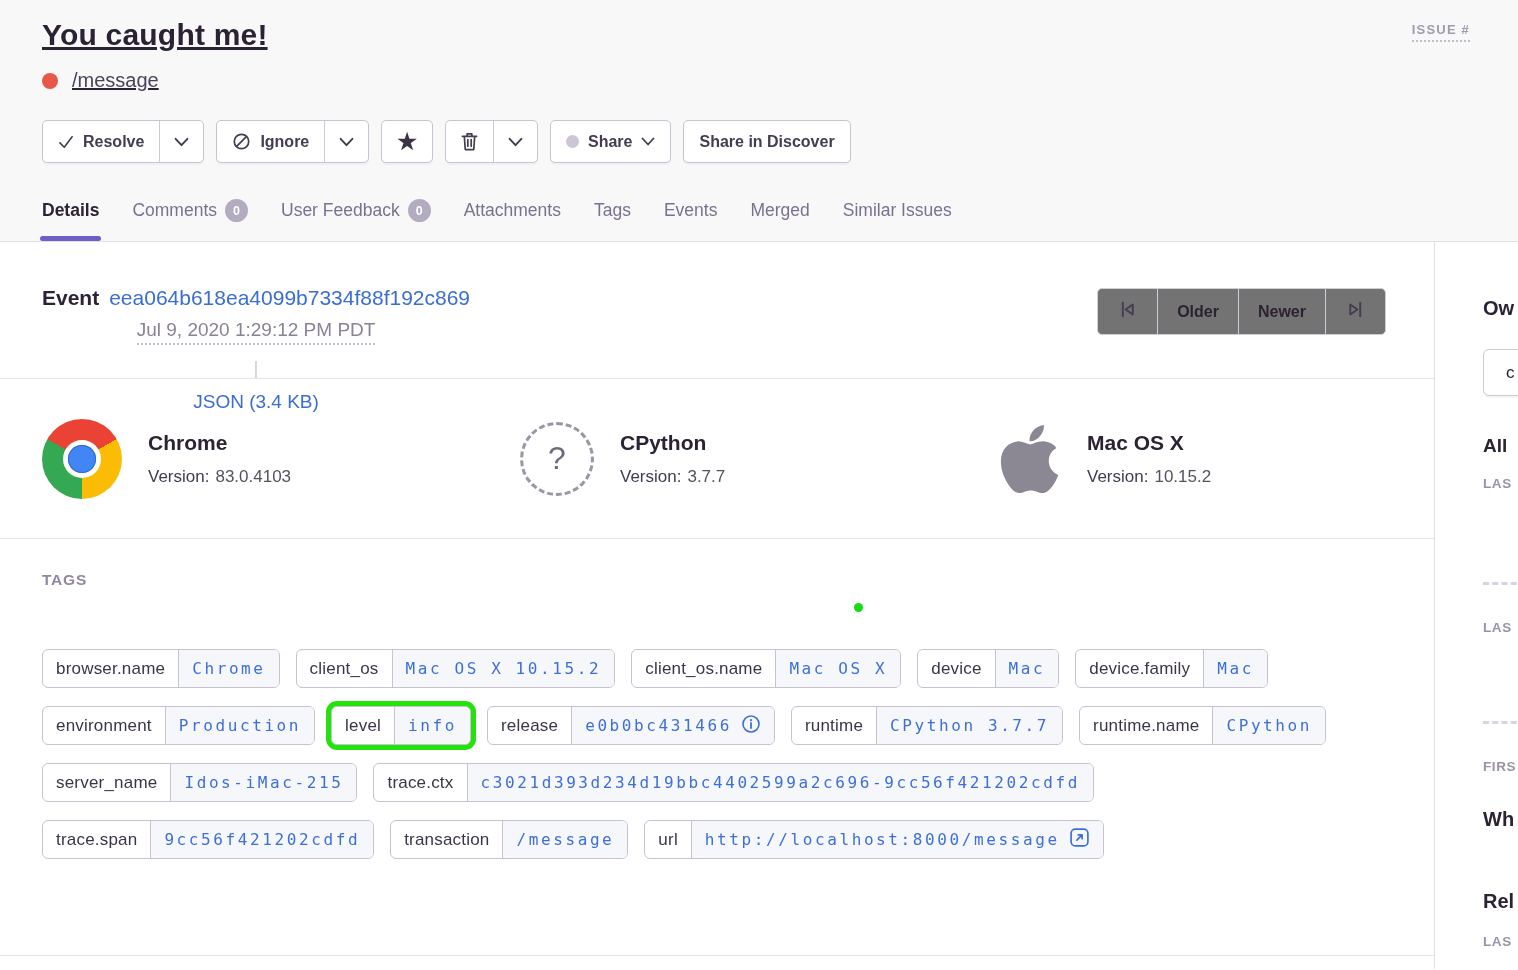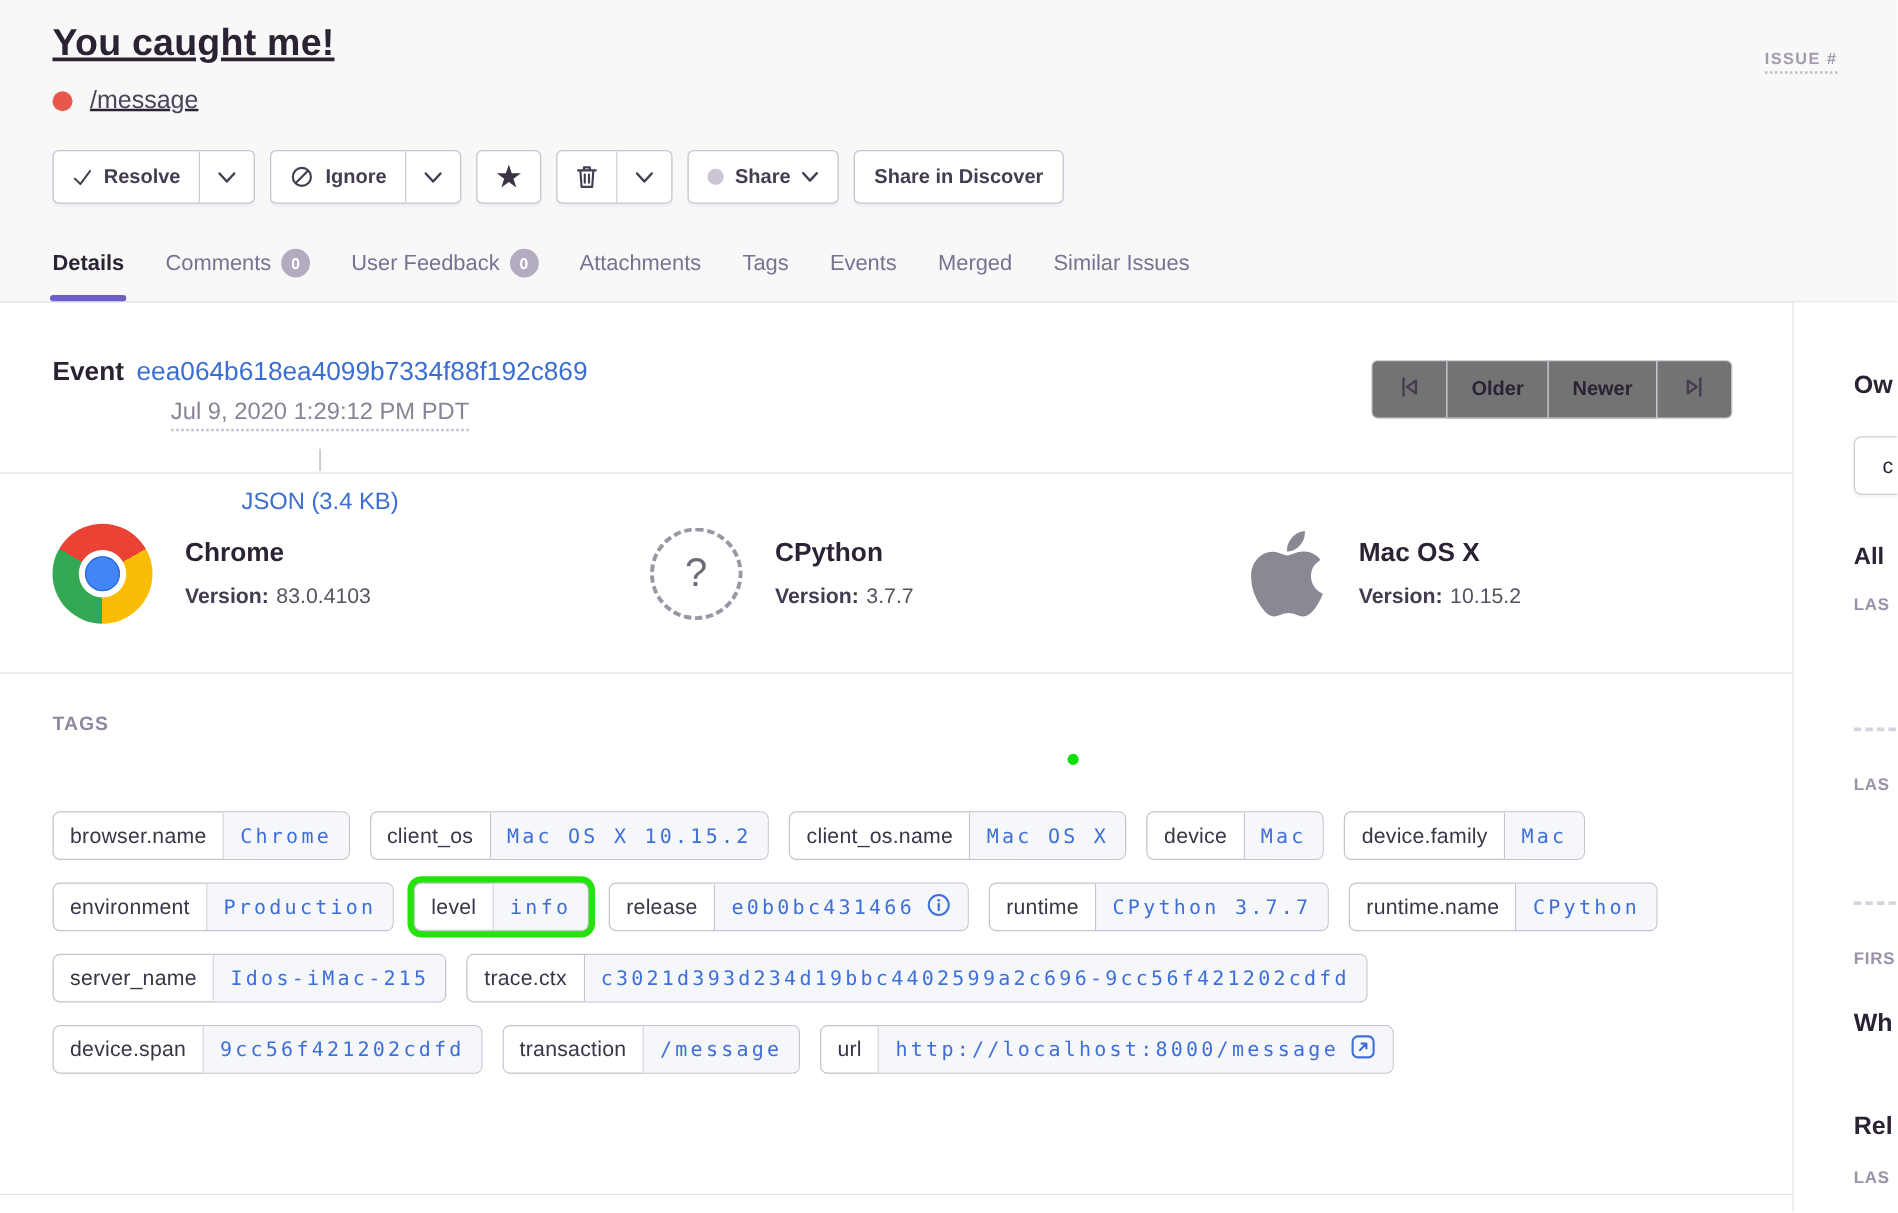--- a/index.html
+++ b/index.html
@@ -7,21 +7,21 @@
     font-family:"Liberation Sans", sans-serif; color:#2b2233; }
 
   
   .header { background:#f8f8f9; height:242px; border-bottom:1px solid #e2dee6;
     padding:18px 48px 0 42px; position:relative; }
   .header-top { display:flex; justify-content:space-between; align-items:flex-start;text-decoration:underline; }
   .page-title { font-size:30px; font-weight:bold; color:#2b2233; letter-spacing:.2px; }
   .culprit-row { display:flex; align-items:center; gap:14px; margin-top:17px; }
   .level-dot { width:16px; height:16px; border-radius:50%; background:#e8584a; }
   .culprit { font-size:20px; color:#4a4458; }
-  .issue-block { text-align:right; margin-top:20px; }
+  .issue-block { text-align:right; margin-top:2px; }
   .issue-label { display:inline-block; font-size:13px; font-weight:bold; letter-spacing:1.2px;
     color:#a29aae; border-bottom:2px dotted #c2bccb; padding-bottom:3px; }
   .issue-id-row { display:flex; align-items:center; gap:12px; margin-top:14px; justify-content:flex-end; }
   .dj-logo { width:35px; height:35px; border-radius:8px; background:#211f2a; color:#fff;
     font-weight:bold; font-size:18px; display:flex; align-items:center; justify-content:center; }
   .issue-id { font-family:"DejaVu Sans Mono", monospace; font-size:25px; color:#4a4456; letter-spacing:1px; }
 
   
   .actions { display:flex; gap:12px; margin-top:28px; align-items:stretch; }
   .btn-group { display:flex; background:#fff; border:1px solid #c8c2d1; border-radius:5px;
@@ -63,21 +63,21 @@
     font-size:16px; font-weight:bold; color:#2b2233; display:flex; align-items:center;
     justify-content:center; margin-left:-1px; cursor:pointer; font-family:inherit; }
   .pager .pbtn:first-child { border-radius:5px 0 0 5px; margin-left:0; }
   .pager .pbtn:last-child { border-radius:0 5px 5px 0; }
 
   
   .contexts { display:flex; height:160px; border-bottom:1px solid #e6e2ea; align-items:center; }
   .context { flex:1; display:flex; align-items:center; gap:26px; padding-left:42px; }
   .ctx-name { font-size:21px; font-weight:bold; color:#2b2233; }
   .ctx-version { margin-top:12px; font-size:17px; }
-  .ctx-version .vl { font-weight:bold; color:#433c4f; }
+  .ctx-version .vl { font-weight:normal; color:#433c4f; }
   .ctx-version .vv { color:#57515f; margin-left:6px; }
   .chrome-icon { width:80px; height:80px; border-radius:50%; position:relative;
     background:conic-gradient(from 60deg,#FBBC05 0 120deg,#34A853 0 240deg,#EA4335 0 360deg); }
   .chrome-icon::before { content:""; position:absolute; inset:21px; background:#fff; border-radius:50%; }
   .chrome-icon::after { content:""; position:absolute; inset:26px; background:#4285F4; border-radius:50%;
     box-shadow:0 0 0 1px #2f6ad9 inset; }
   .unknown-icon { width:74px; height:74px; border-radius:50%; border:3px dashed #9b95a4;
     color:#6f6a79; font-size:32px; display:flex; align-items:center; justify-content:center; }
   .apple-icon svg { display:block; }
 
@@ -346,21 +346,21 @@
           </span>
         <span class="pill">
             <span class="key">server_name</span>
             <span class="val">Idos-iMac-215</span>
           </span>
         <span class="pill">
             <span class="key">trace.ctx</span>
             <span class="val">c3021d393d234d19bbc4402599a2c696-9cc56f421202cdfd</span>
           </span>
         <span class="pill">
-            <span class="key">device.span</span>
+            <span class="key">trace.span</span>
             <span class="val">9cc56f421202cdfd</span>
           </span>
         <span class="pill">
             <span class="key">transaction</span>
             <span class="val">/message</span>
           </span>
         <span class="pill">
             <span class="key">url</span>
             <span class="val">
               <span>http://localhost:8000/message</span>

